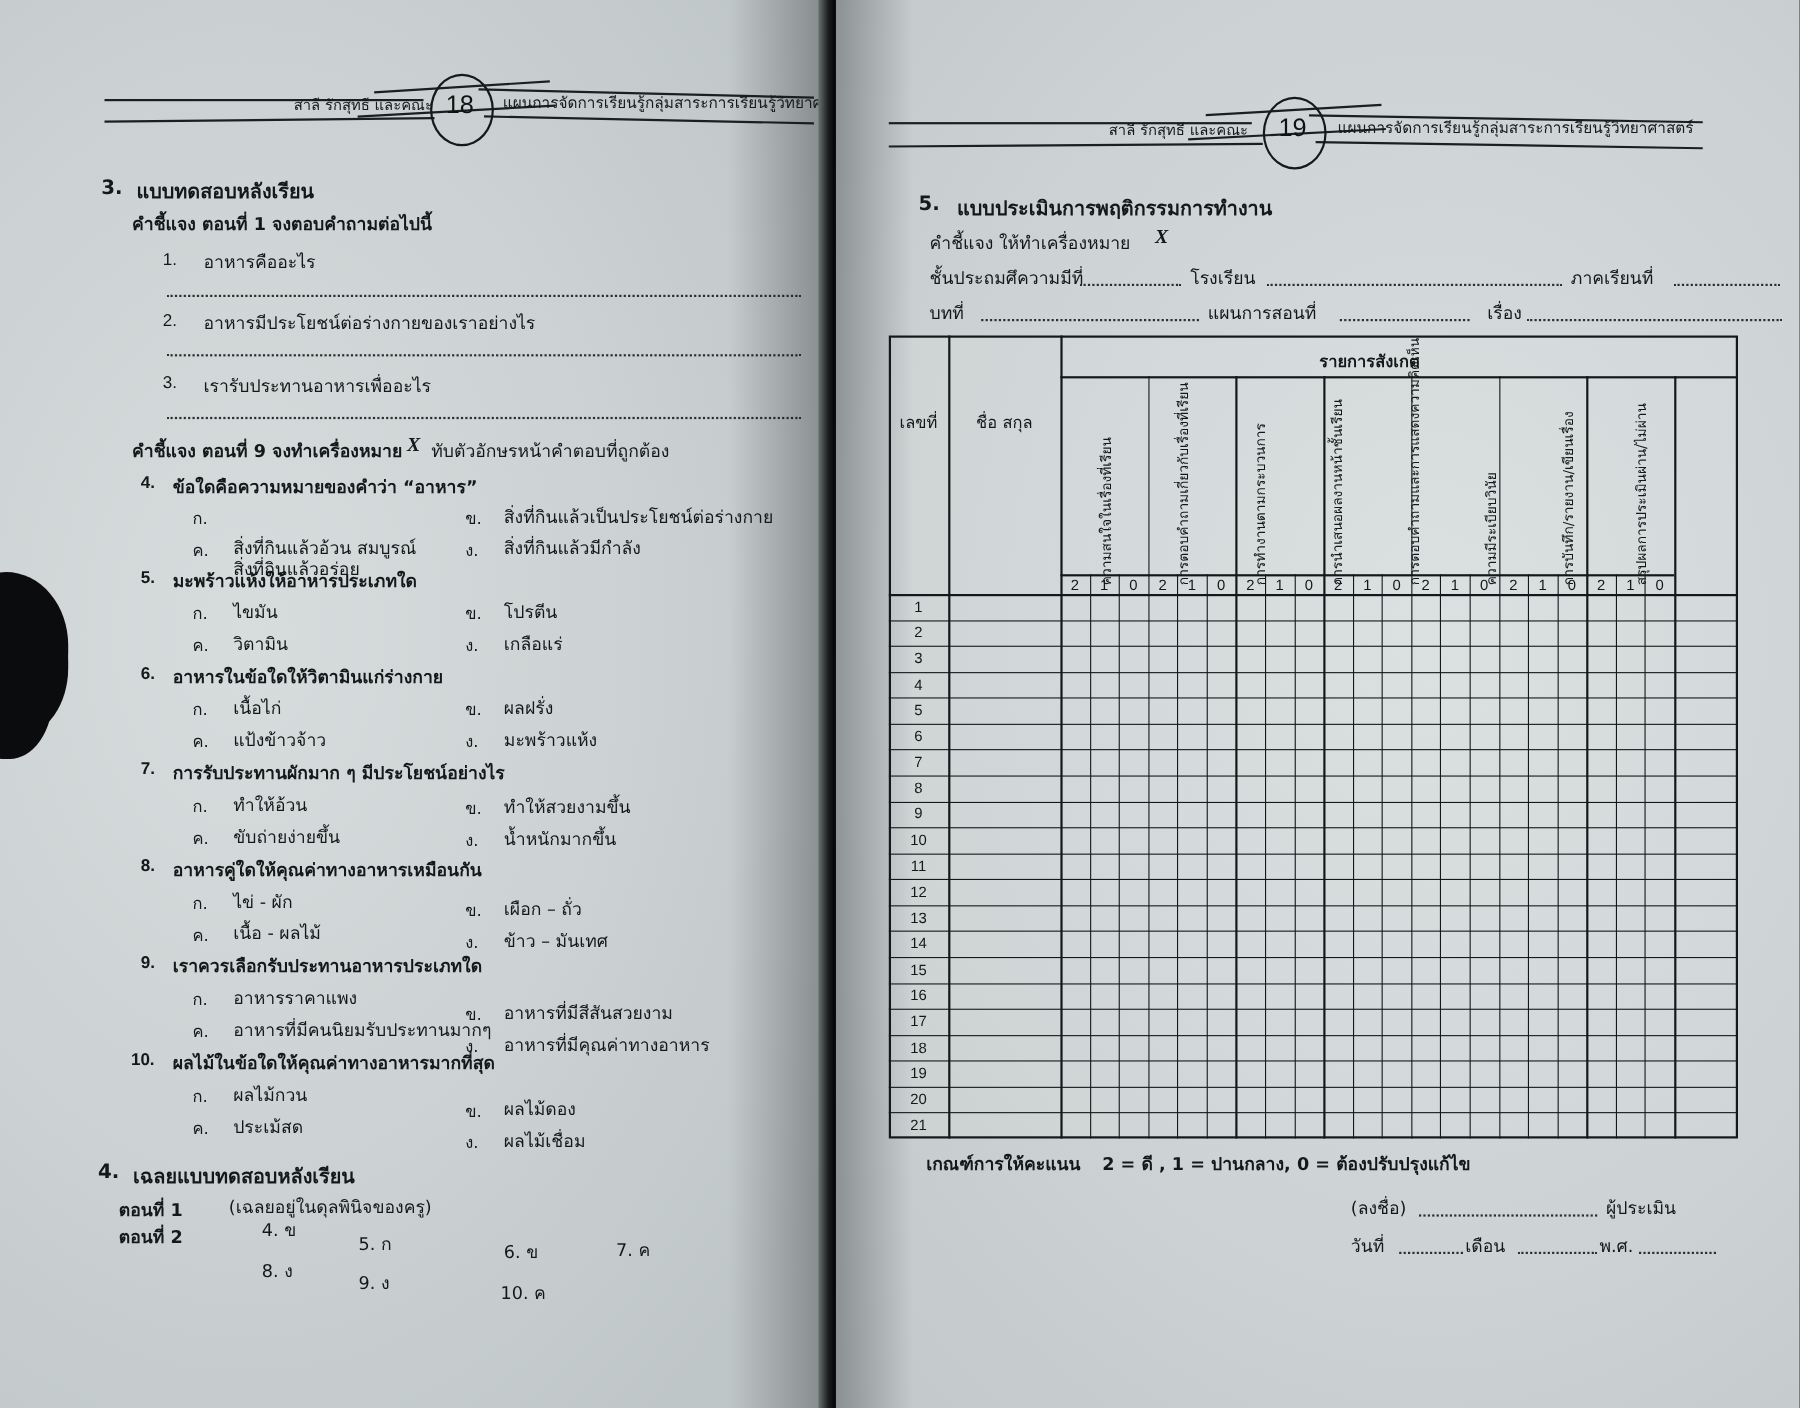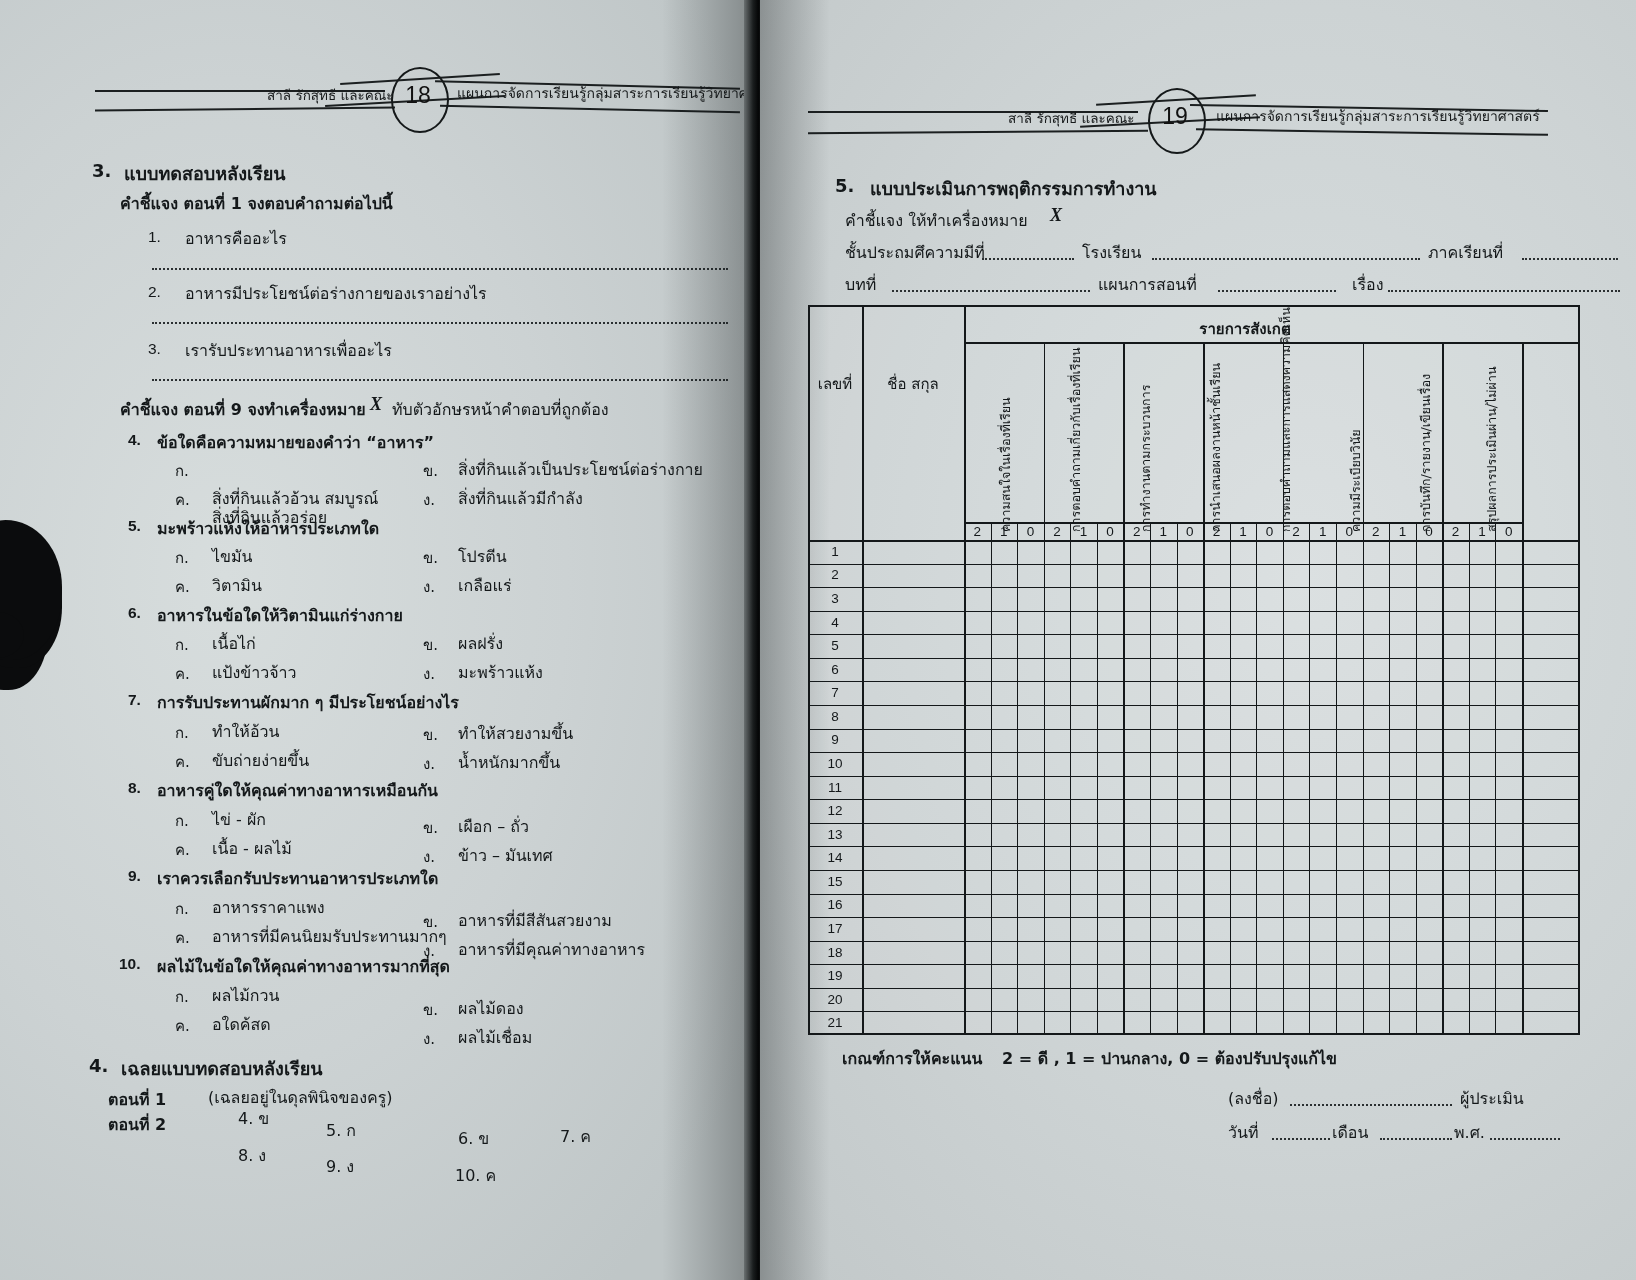--- a/index.html
+++ b/index.html
@@ -179,21 +179,21 @@
     <div class="t s15" style="left:423px;top:939px;">ง.</div>
     <div class="t s16" style="left:458px;top:937px;">อาหารที่มีคุณค่าทางอาหาร</div>
 
     <div class="t b s155 num" style="left:119px;top:955px;">10.</div>
     <div class="t b s16" style="left:157px;top:954px;">ผลไม้ในข้อใดให้คุณค่าทางอาหารมากที่สุด</div>
     <div class="t s15" style="left:175px;top:985px;">ก.</div>
     <div class="t s16" style="left:212px;top:983px;">ผลไม้กวน</div>
     <div class="t s15" style="left:423px;top:998px;">ข.</div>
     <div class="t s16" style="left:458px;top:996px;">ผลไม้ดอง</div>
     <div class="t s15" style="left:175px;top:1014px;">ค.</div>
-    <div class="t s16" style="left:212px;top:1012px;">อใดค้สด</div>
+    <div class="t s16" style="left:212px;top:1012px;">ประเม้สด</div>
     <div class="t s15" style="left:423px;top:1027px;">ง.</div>
     <div class="t s16" style="left:458px;top:1025px;">ผลไม้เชื่อม</div>
 
     <div class="t b s18" style="left:89px;top:1055px;">4.</div>
     <div class="t b s18" style="left:121px;top:1054px;">เฉลยแบบทดสอบหลังเรียน</div>
     <div class="t b s16" style="left:108px;top:1087px;">ตอนที่ 1</div>
     <div class="t s16" style="left:208px;top:1085px;">(เฉลยอยู่ในดุลพินิจของครู)</div>
     <div class="t b s16" style="left:108px;top:1112px;">ตอนที่ 2</div>
 
     <div class="t s16" style="left:238px;top:1106px;">

